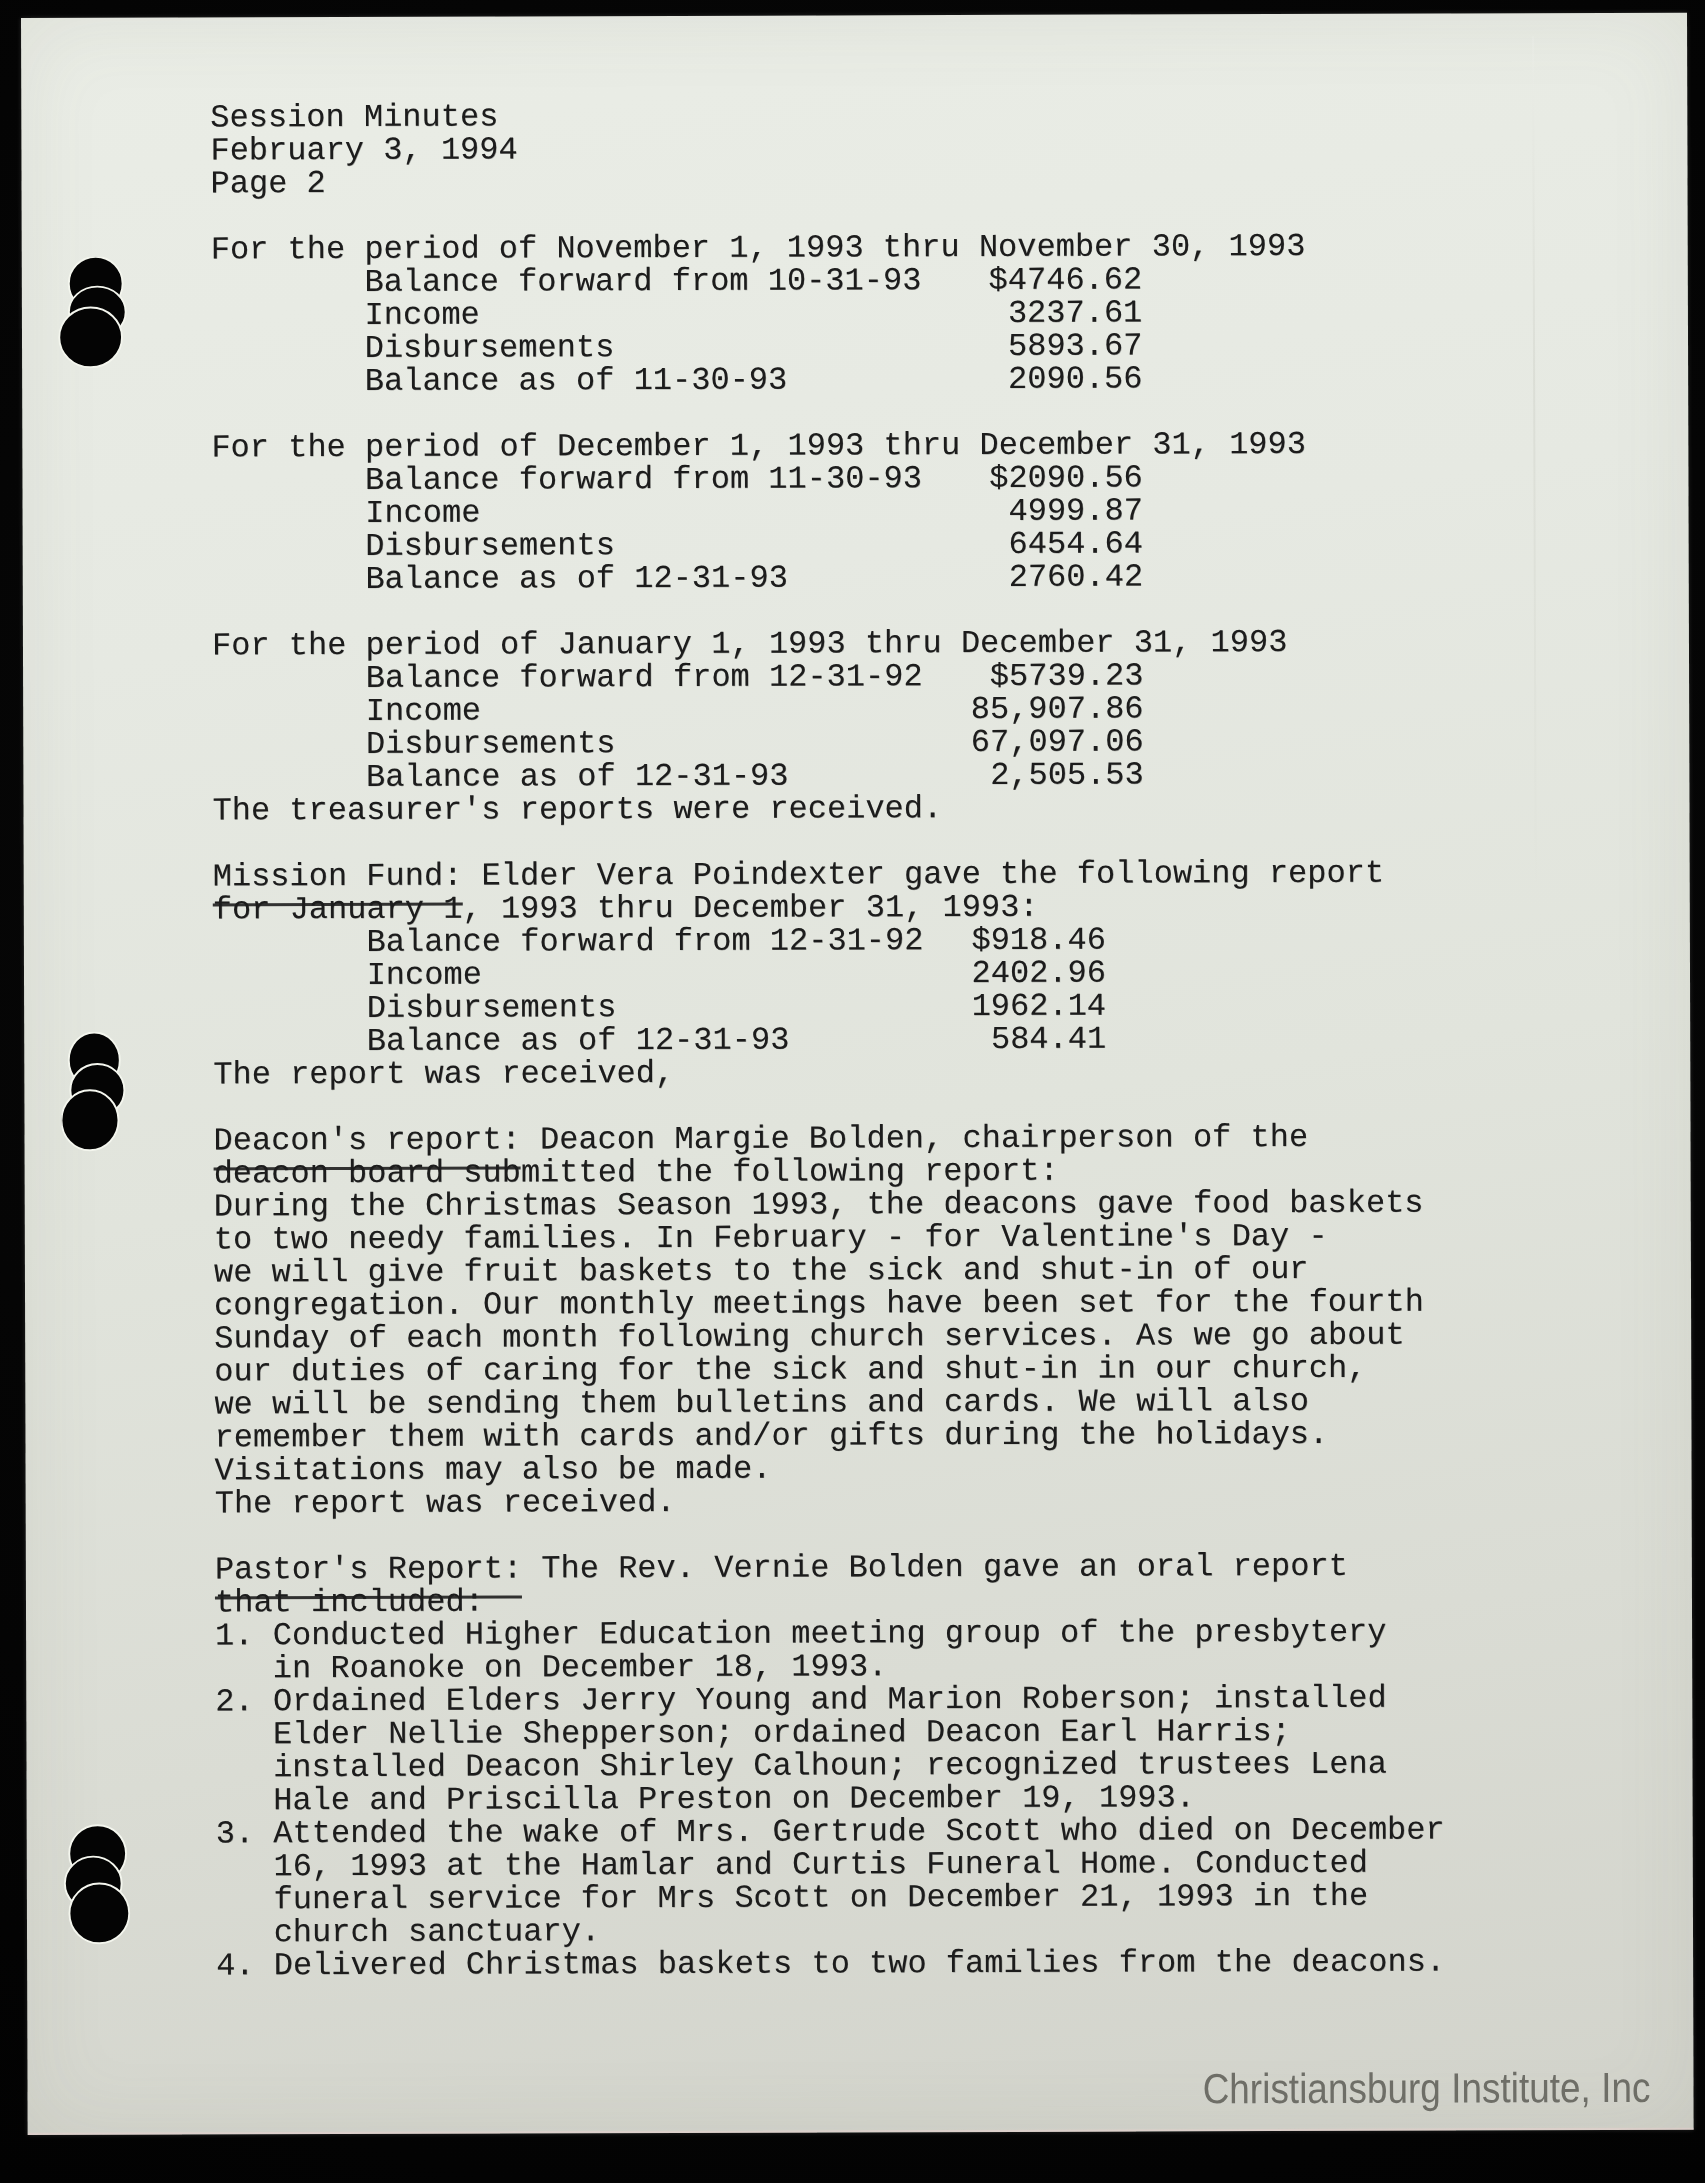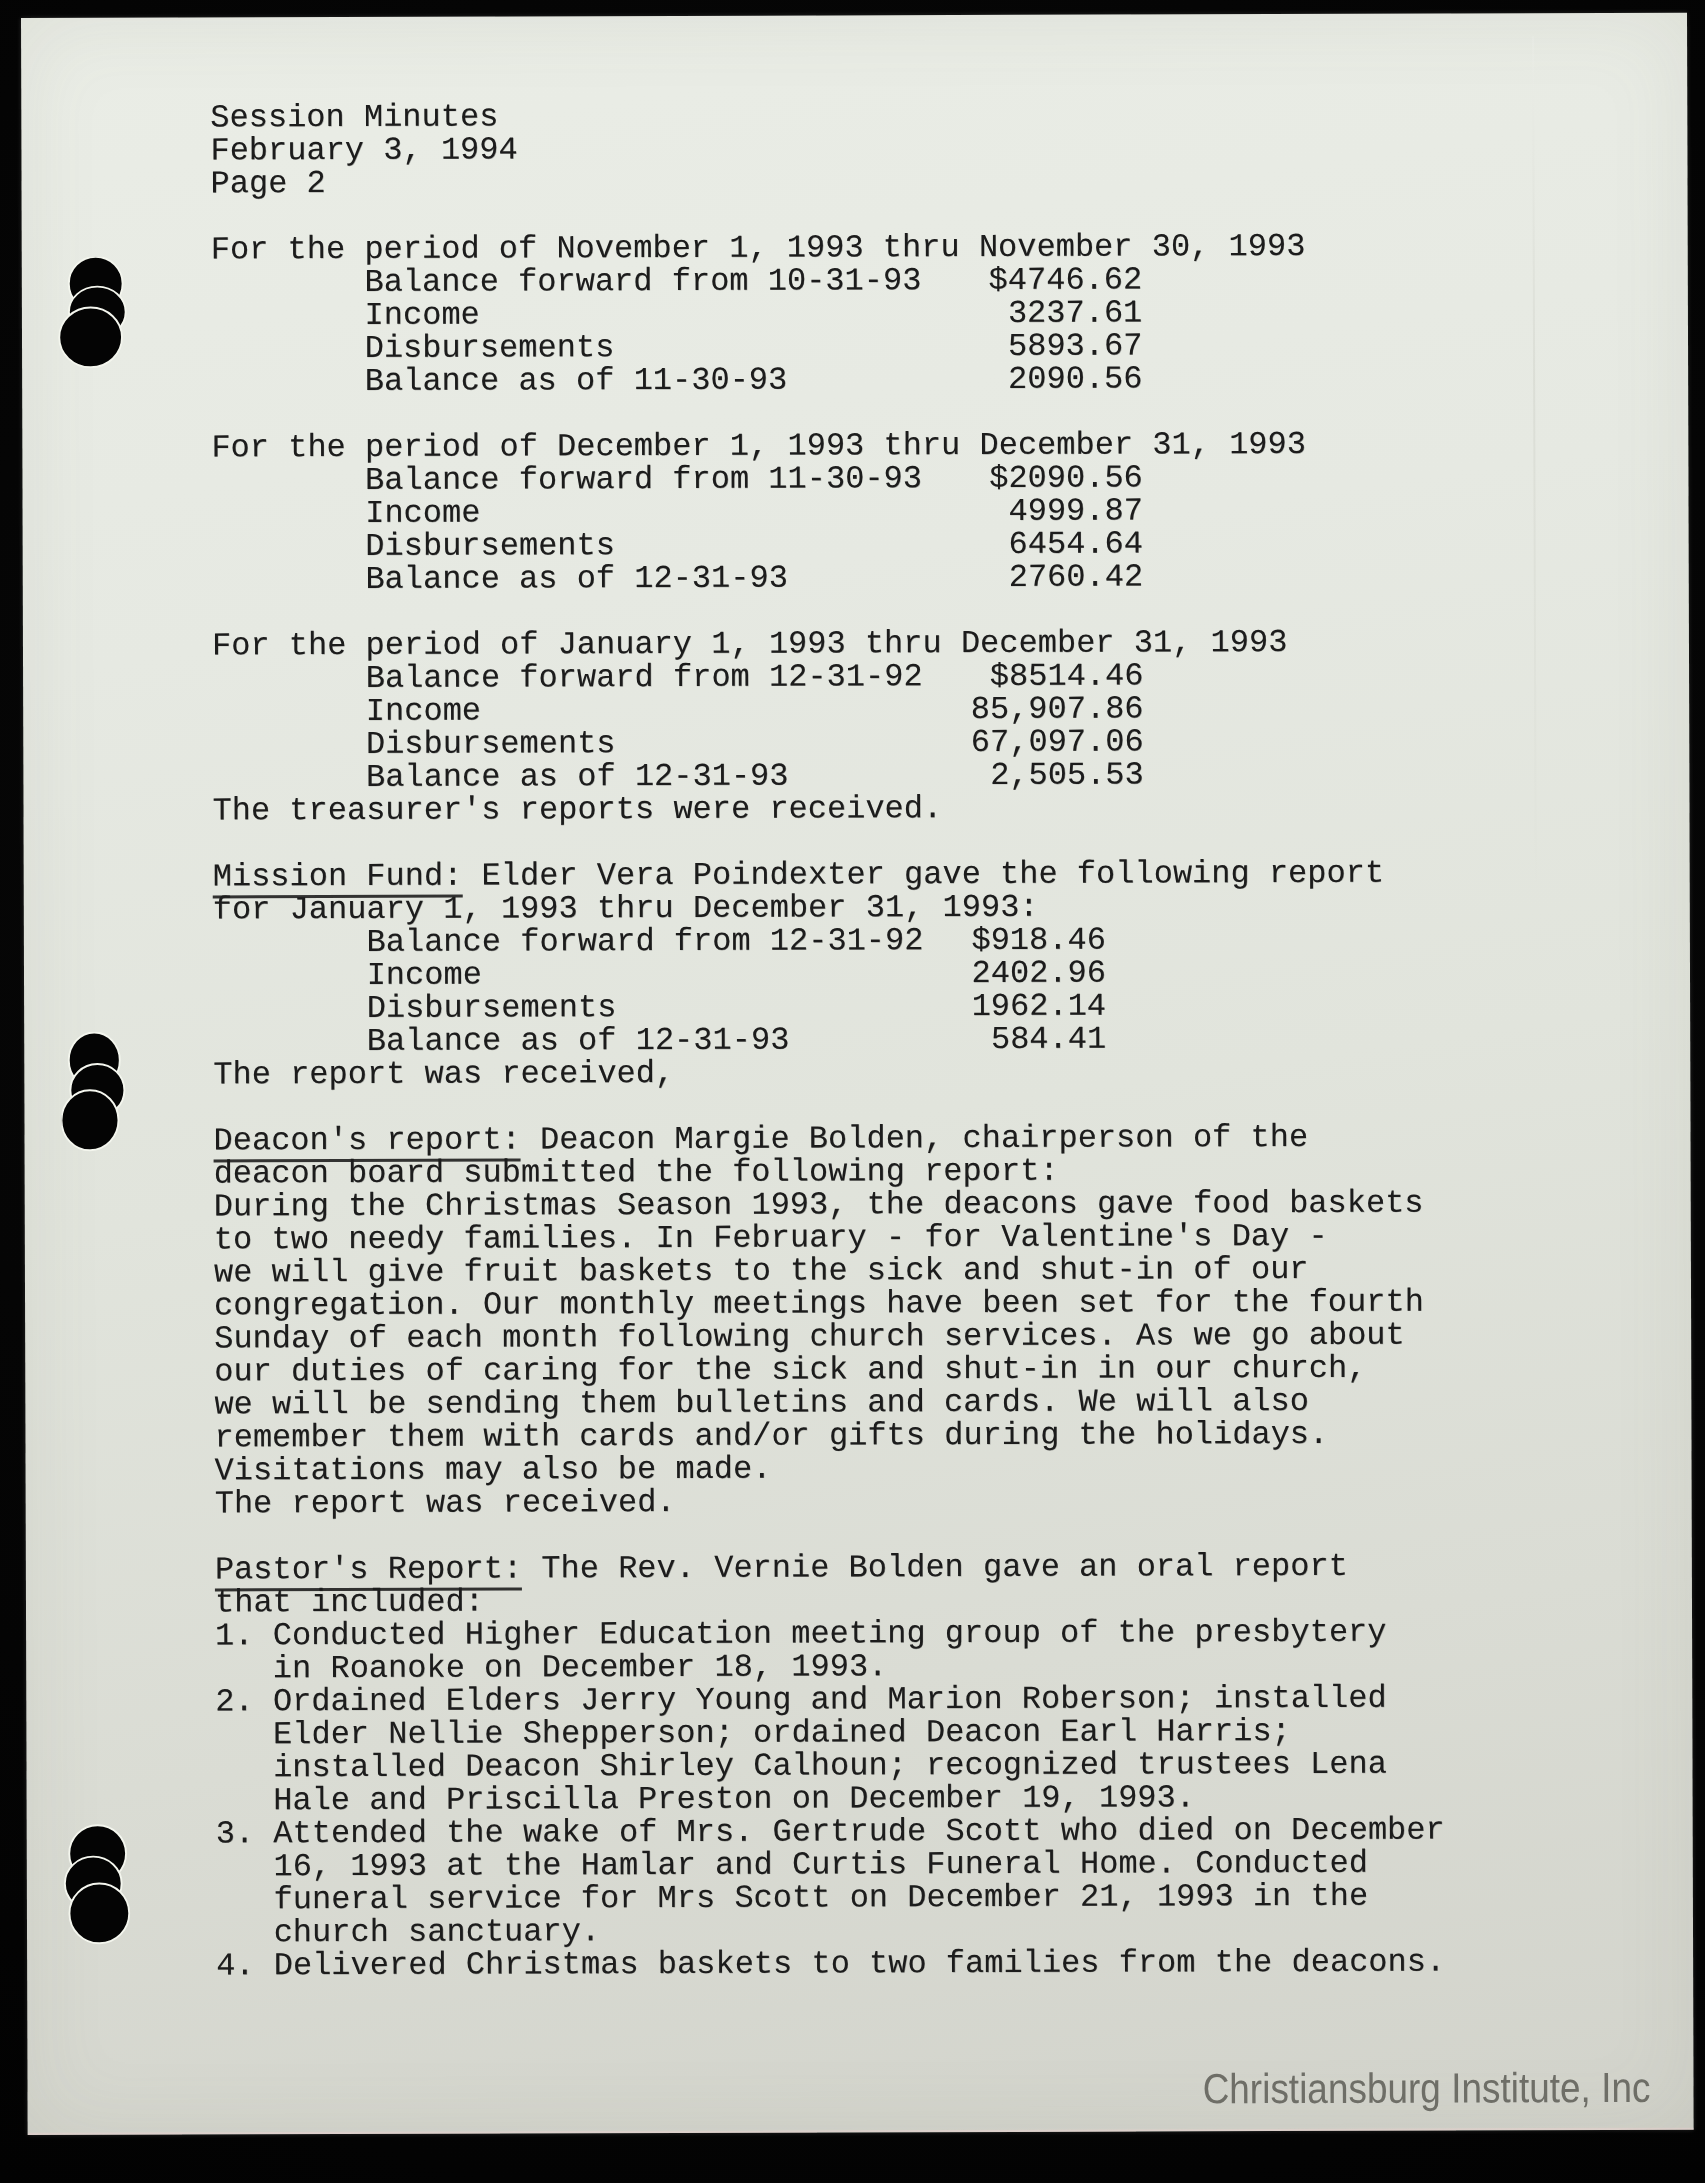--- a/index.html
+++ b/index.html
@@ -26,21 +26,21 @@
   .textcol{
     position:absolute;left:189px;top:84px;
     font-size:32px;line-height:33px;color:#1c1c1c;
     text-shadow:0.4px 0.4px 0.6px rgba(35,35,35,0.38);
   }
   .line{height:33px;line-height:33px;white-space:pre;}
   .finrow{display:flex;width:48.5ch;}
   .finrow.mission{width:46.5ch;}
   .finrow .lbl{margin-left:8ch;white-space:pre;}
   .finrow .val{margin-left:auto;white-space:pre;}
-  .u{border-bottom:3px solid rgba(25,25,25,0.88);padding-bottom:0px;}
+  .u{border-bottom:3px solid rgba(25,25,25,0.88);padding-bottom:8px;}
   .punch{position:absolute;pointer-events:none;}
   .punch ellipse{fill:#040404;stroke:#f4f6ee;stroke-width:2.5;}
   .watermark{
     position:absolute;right:43px;top:2051px;
     font-family:"Liberation Sans","DejaVu Sans",sans-serif;
     font-size:42px;color:#6e6e67;letter-spacing:0px;
     transform:scaleX(0.88);transform-origin:right center;
     white-space:nowrap;
   }
 </style>
@@ -106,21 +106,21 @@
     </div>
     <div class="line finrow">
       <span class="lbl">Balance as of 12-31-93</span>
       <span class="val">2760.42</span>
     </div>
     <div class="line"></div>
 
     <div class="line">For the period of January 1, 1993 thru December 31, 1993</div>
     <div class="line finrow">
       <span class="lbl">Balance forward from 12-31-92</span>
-      <span class="val">$8514.46</span>
+      <span class="val">$5739.23</span>
     </div>
     <div class="line finrow">
       <span class="lbl">Income</span>
       <span class="val">85,907.86</span>
     </div>
     <div class="line finrow">
       <span class="lbl">Disbursements</span>
       <span class="val">67,097.06</span>
     </div>
     <div class="line finrow">

